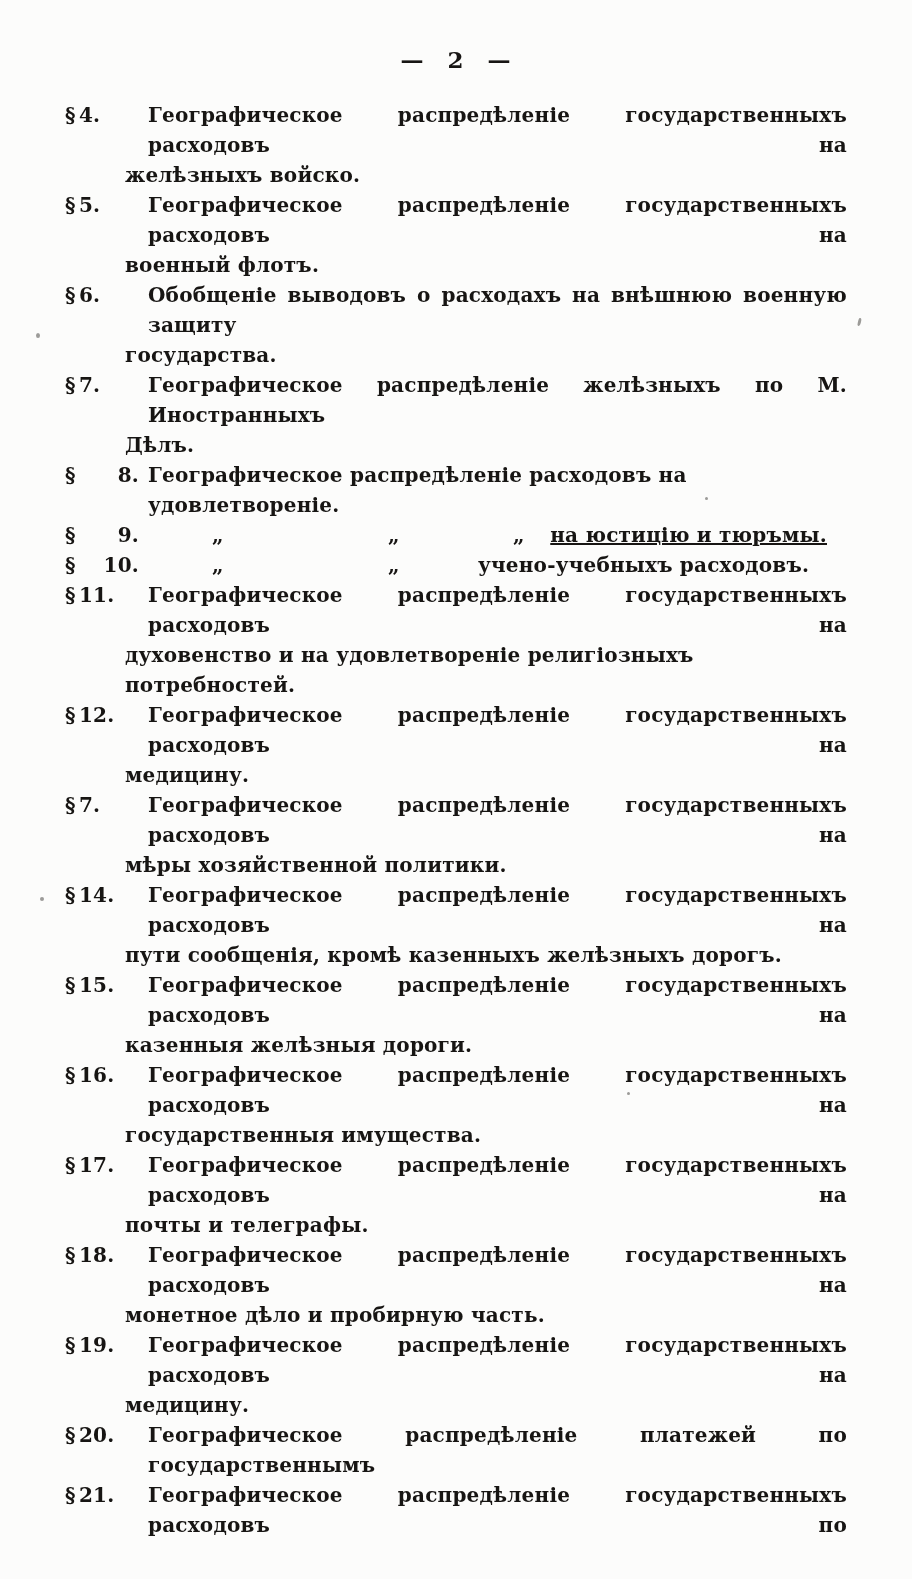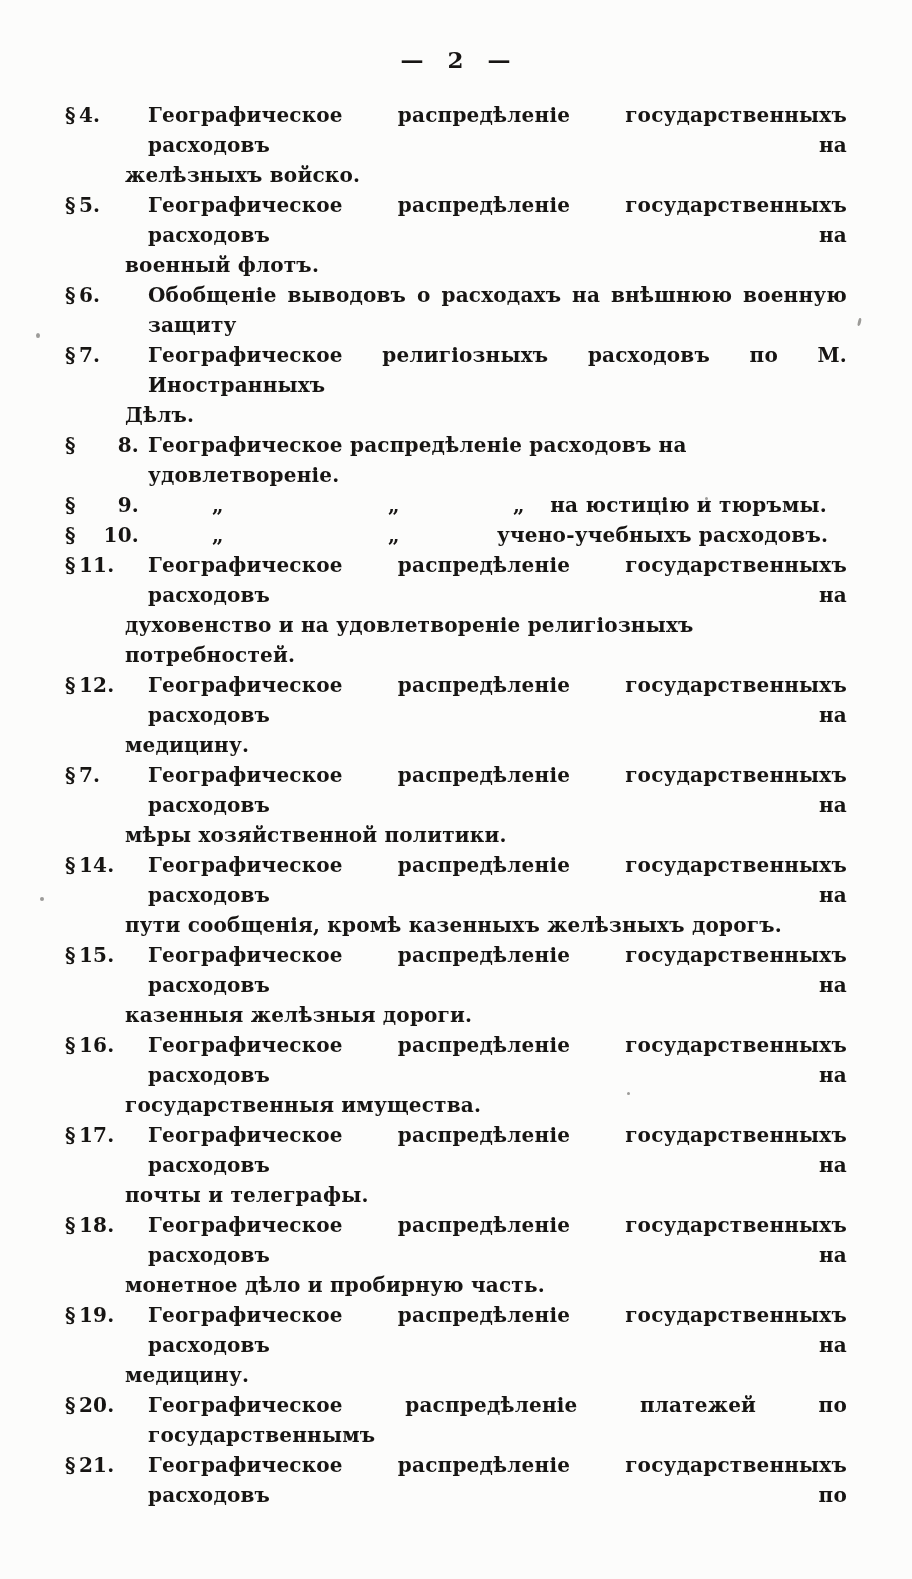--- a/index.html
+++ b/index.html
@@ -52,22 +52,22 @@
   .sec { position: absolute; left: 0;  top: 0; }
   .num { position: absolute; left: 14px; top: 0; width: 60px; text-align: right; }
 
   
   .drow { height: 30px; }
   .dm   { position: absolute; top: 0; }
   .dm0  { left: 147px; }
   .dm1  { left: 323px; }
   .dm2  { left: 448px; }
   .drow .tail { position: absolute; top: 0; white-space: nowrap; }
-  .d3 .tail { right: 20px; }
-  .d2 .tail { left: 432px; }
+  .d3 .tail { right: 20px; text-decoration: underline; }
+  .d2 .tail { left: 413px; }
 
   
   .speck {
     position: absolute;
     background: #4c4a47;
     border-radius: 50%;
     opacity: 0.55;
   }
   .speck.s1 { left: 36px;  top: 333px;  width: 4px; height: 5px; }
   .speck.s2 { left: 858px; top: 318px;  width: 3px; height: 8px; border-radius: 40% 60% 60% 40%; transform: rotate(14deg); }
@@ -86,23 +86,24 @@
       <div class="entry">
         <div class="line first just"><span class="sec">§</span><span class="num">4.</span><span class="txt">Географическое распредѣленіе государственныхъ расходовъ на</span></div>
         <div class="line cont"><span class="txt">желѣзныхъ войско.</span></div>
       </div>
       <div class="entry">
         <div class="line first just"><span class="sec">§</span><span class="num">5.</span><span class="txt">Географическое распредѣленіе государственныхъ расходовъ на</span></div>
         <div class="line cont"><span class="txt">военный флотъ.</span></div>
       </div>
       <div class="entry">
         <div class="line first just"><span class="sec">§</span><span class="num">6.</span><span class="txt">Обобщеніе выводовъ о расходахъ на внѣшнюю военную защиту</span></div>
+        <div class="line cont"><span class="txt">государства.</span></div>
       </div>
       <div class="entry">
-        <div class="line first just"><span class="sec">§</span><span class="num">7.</span><span class="txt">Географическое религіозныхъ расходовъ по М. Иностранныхъ</span></div>
+        <div class="line first just"><span class="sec">§</span><span class="num">7.</span><span class="txt">Географическое распредѣленіе желѣзныхъ по М. Иностранныхъ</span></div>
         <div class="line cont"><span class="txt">Дѣлъ.</span></div>
       </div>
       <div class="entry">
         <div class="line first"><span class="sec">§</span><span class="num">8.</span><span class="txt">Географическое распредѣленіе расходовъ на удовлетвореніе.</span></div>
       </div>
       <div class="entry">
         <div class="line drow d3">
           <span class="sec">§</span>
           <span class="num">9.</span>
           <span class="dm dm0">„</span>

